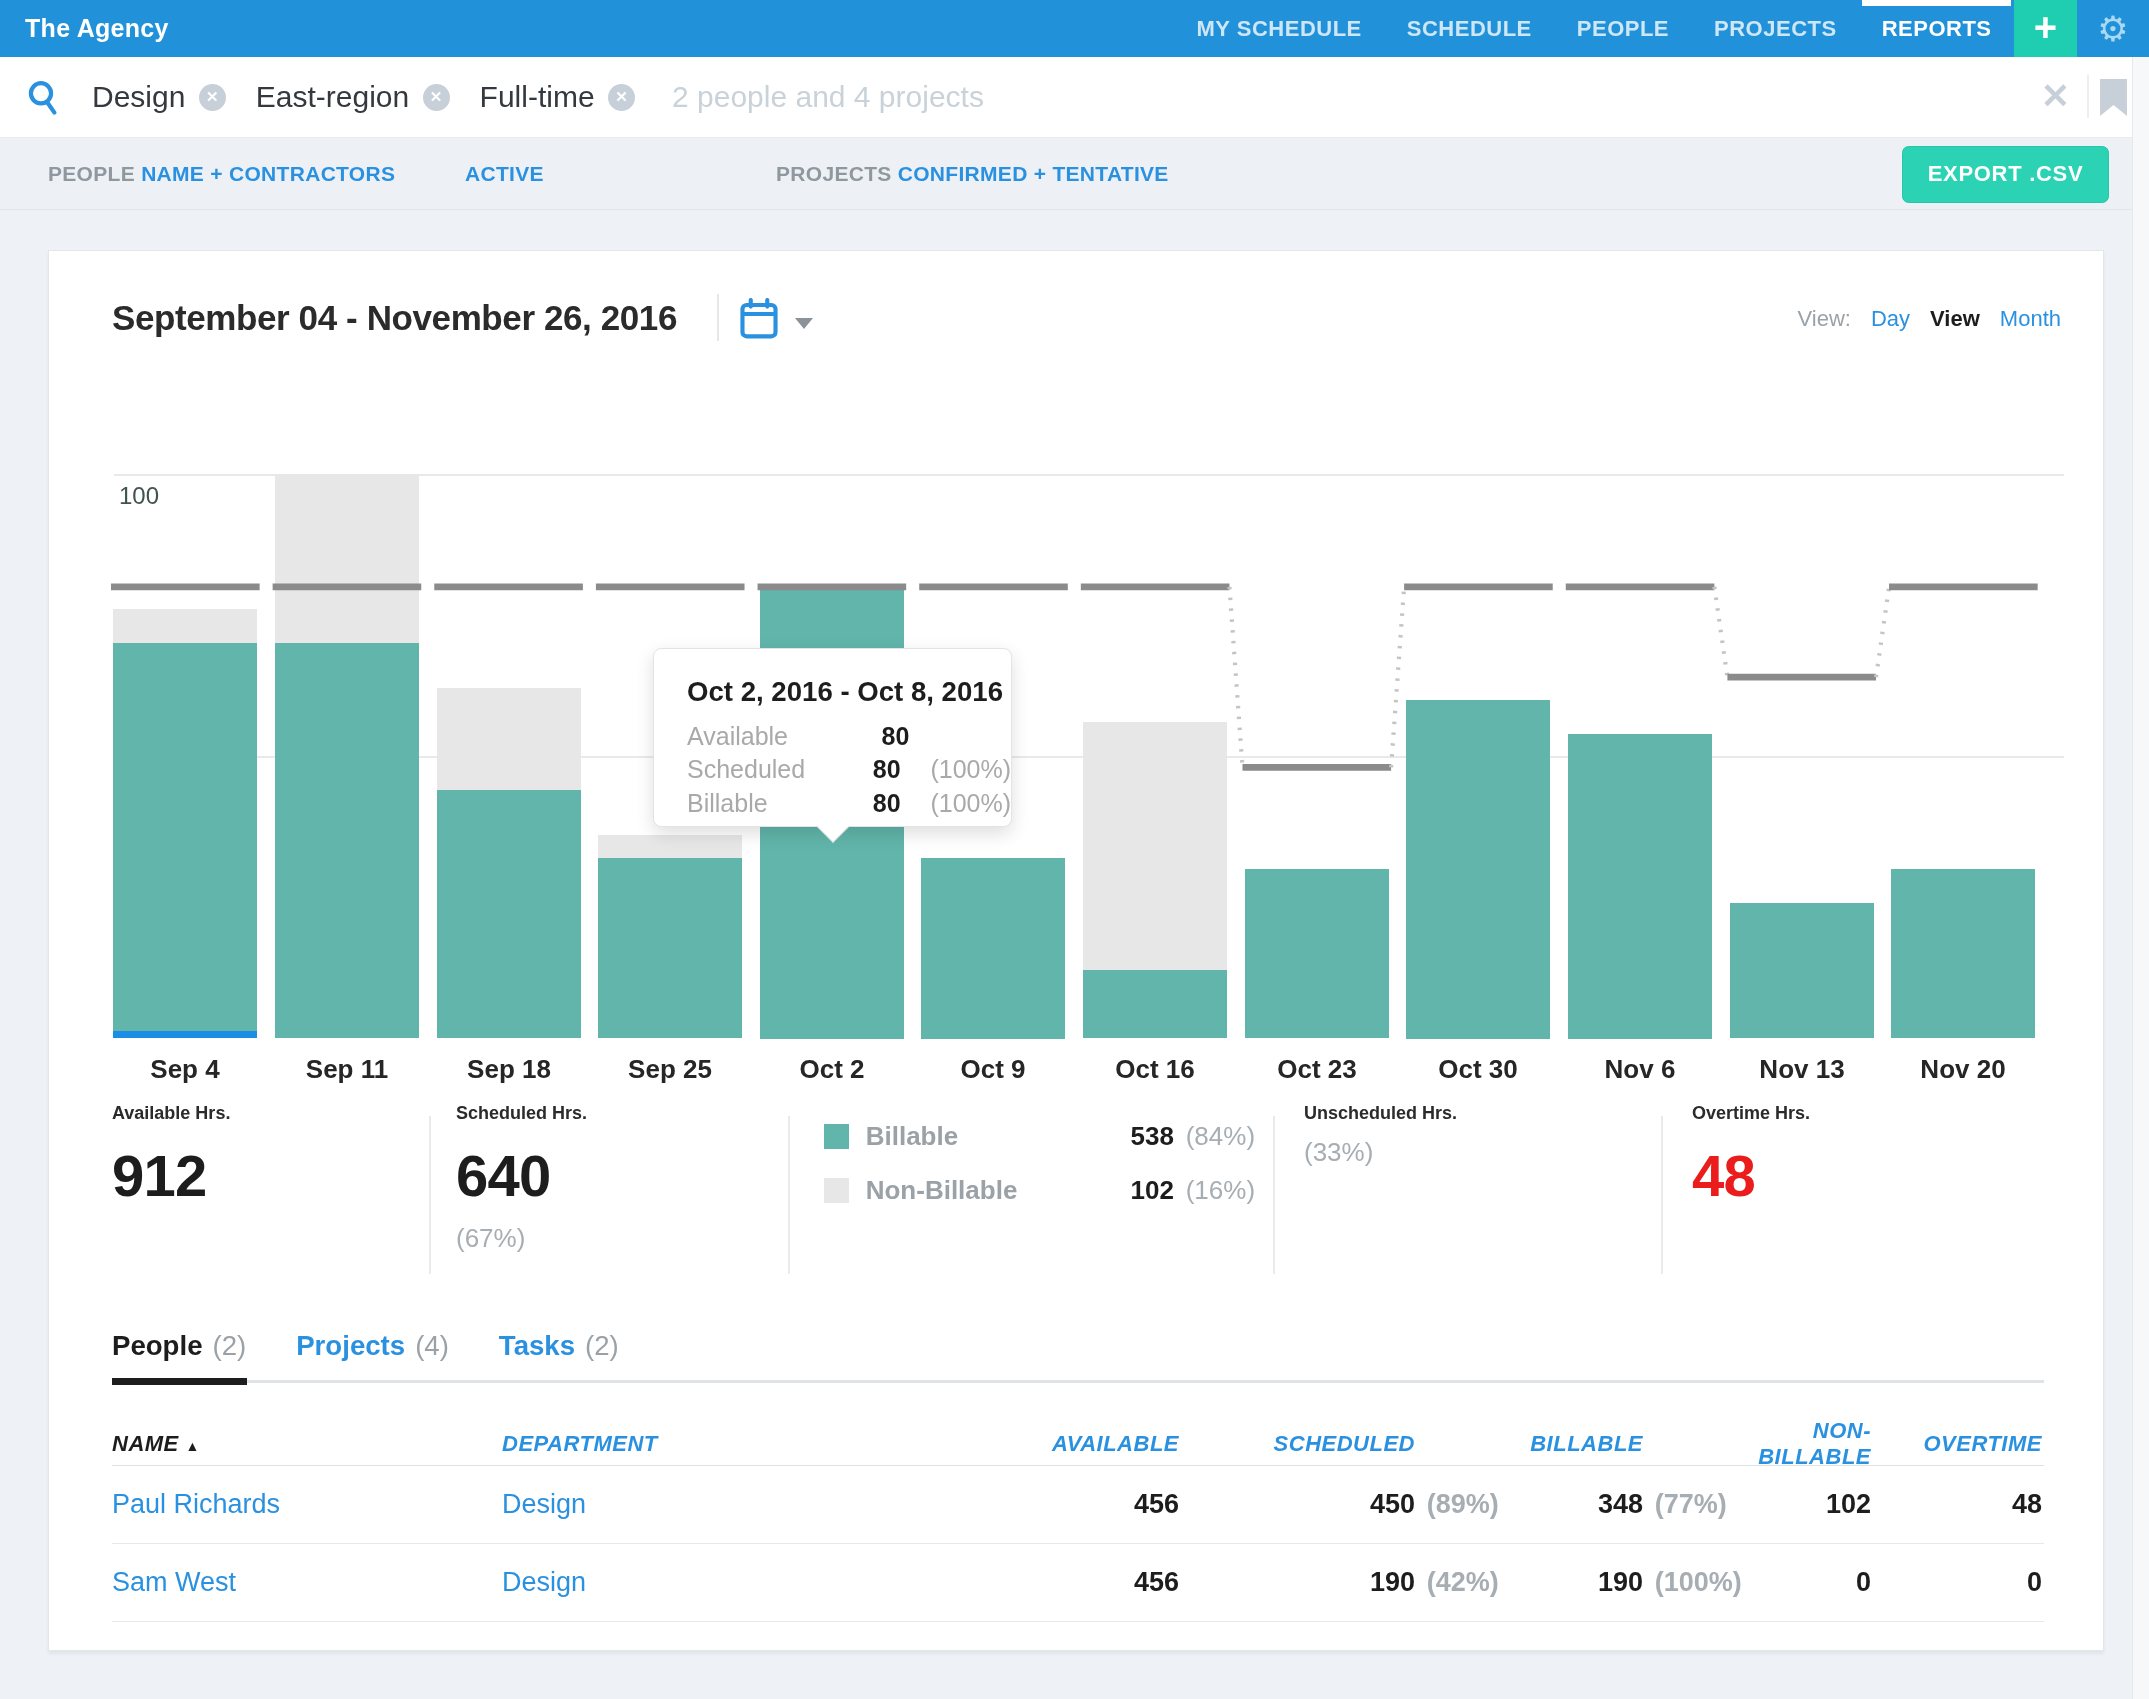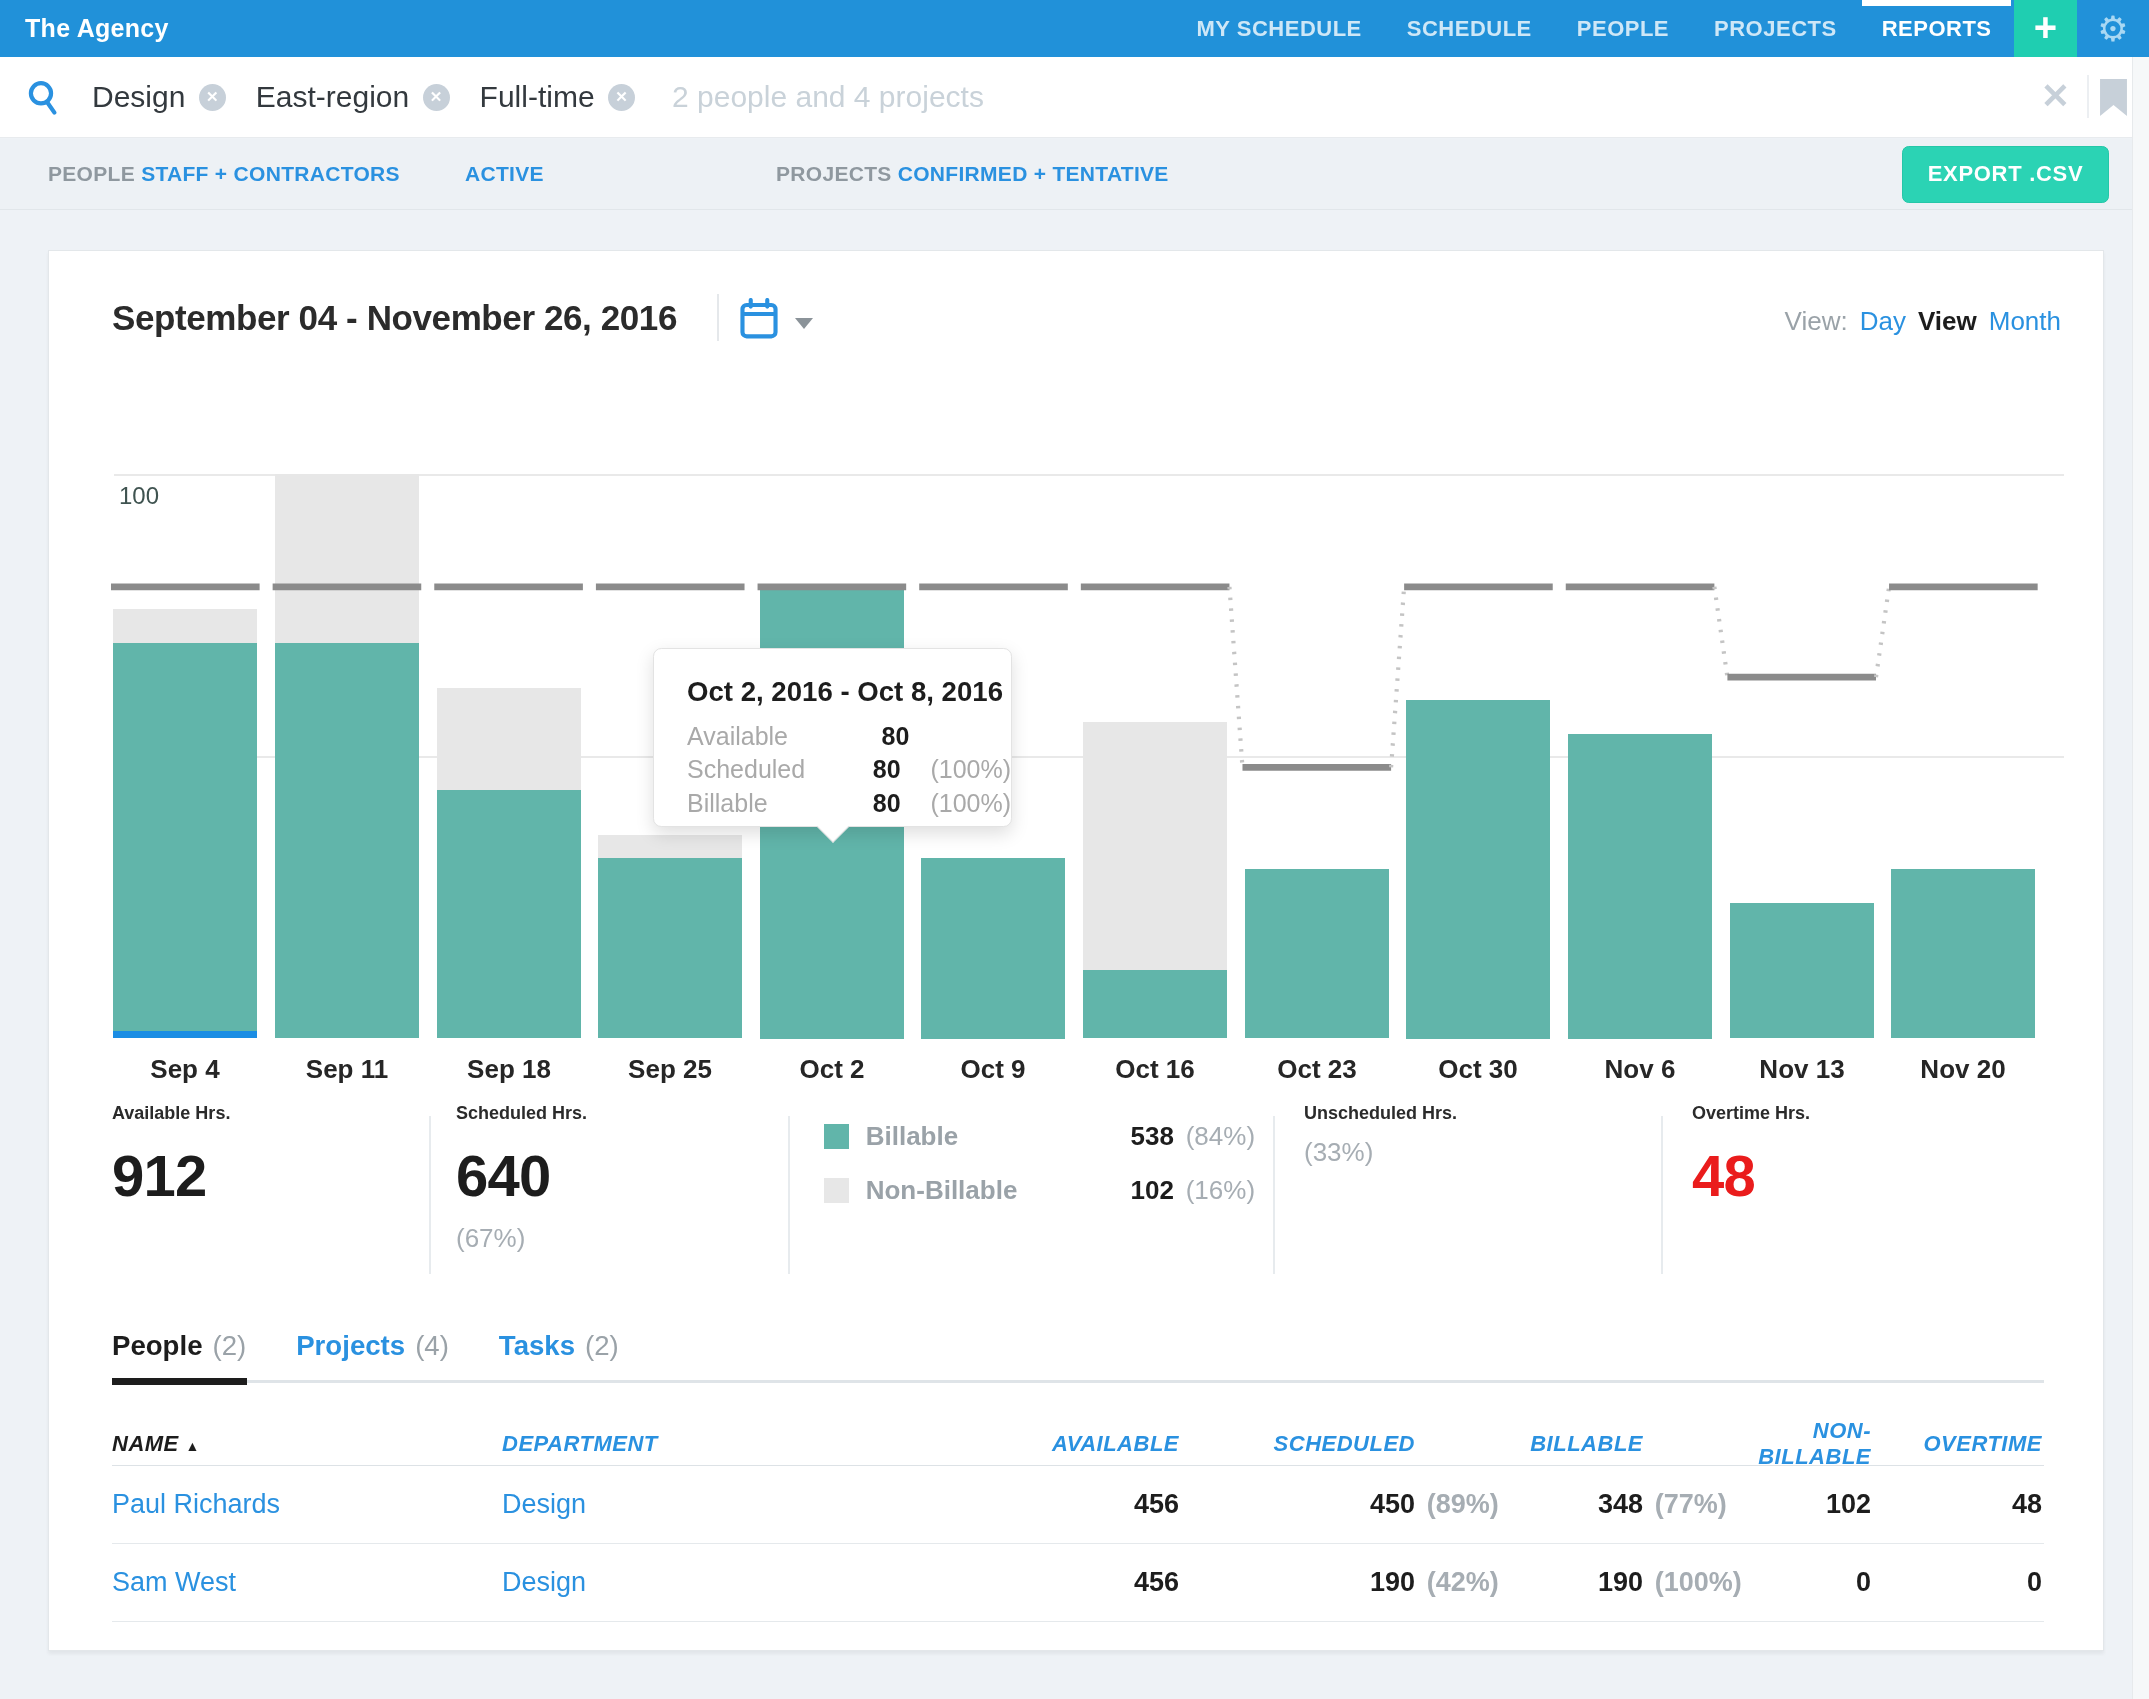--- a/index.html
+++ b/index.html
@@ -37,21 +37,21 @@
   .fg1 { left:48px; } .fg2 { left:422px;margin-left:43px; } .fg3 { left:776px; }
   .flabel { color:#8f989f; }
   .fvalue { color:#2a91e0; cursor:pointer; }
   .export-btn { position:absolute; top:6.7px; left:1902px; width:207px; height:57px; background:#2bd3b4; border:1.7px solid #25c7a8; border-radius:6.7px; color:#fff; font-size:22px; font-weight:bold; letter-spacing:0.7px; display:flex; align-items:center; justify-content:center; cursor:pointer; }
   
   .card { position:absolute; left:48px; top:250px; width:2056px; height:1401px; background:#fff; border:0.8px solid #e3e7ea; box-shadow:0 2.5px 3.3px rgba(0,0,0,.05); z-index:5; }
   .date-range { position:absolute; left:63px; top:47px; font-size:35px; font-weight:bold; color:#2b2b2b; letter-spacing:-0.4px; }
   .title-divider { position:absolute; left:668px; top:43px; width:1.7px; height:47px; background:#e5e8eb; }
   .calendar-btn { position:absolute; left:691px; top:47px; display:flex; align-items:center; cursor:pointer; }
   .caret-down { width:0; height:0; border-left:9.2px solid transparent; border-right:9.2px solid transparent; border-top:11.7px solid #8b9399; margin-left:16.7px; margin-top:5px; }
-  .view-row { position:absolute; right:42px; top:55px; display:flex; align-items:baseline; gap:12px; font-size:26px; }
+  .view-row { position:absolute; right:42px; top:55px; display:flex; align-items:baseline; gap:20px; font-size:22px; }
   .view-label { color:#9aa2a8; }
   .view-opt { color:#2a91e0; cursor:pointer; }
   .view-opt.active { color:#1d1d1d; font-weight:bold; }
   
   #chart { position:absolute; left:0; top:0; width:2056px; height:1401px; }
   .gridline { position:absolute; left:65px; right:41px; height:1.7px; background:#e9e9e9; }
   .gridlabel { position:absolute; left:70px; font-size:24px; color:#3f5350; }
   .bar { position:absolute; display:flex; flex-direction:column; }
   .bar .nb { width:100%; }
   .bar .bb { width:100%; flex:1; position:relative; }
@@ -148,21 +148,21 @@
   <span class="bookmark">
     <svg width="27" height="37" viewBox="0 0 32 44">
         <path d="M0 0 h32 v44 l-16 -13 l-16 13 z" fill="#c7d0d9"></path>
       </svg>
   </span>
 </div>
 
 <div class="filterbar">
   <div class="fgroup fg1">
     <span class="flabel">PEOPLE</span>
-    <span class="fvalue">STAFF + CONTRACTORS</span>
+    <span class="fvalue">NAME + CONTRACTORS</span>
   </div>
   <div class="fgroup fg2">
     <span class="fvalue">ACTIVE</span>
   </div>
   <div class="fgroup fg3">
     <span class="flabel">PROJECTS</span>
     <span class="fvalue">CONFIRMED + TENTATIVE</span>
   </div>
   <div class="export-btn">EXPORT .CSV</div>
 </div>

